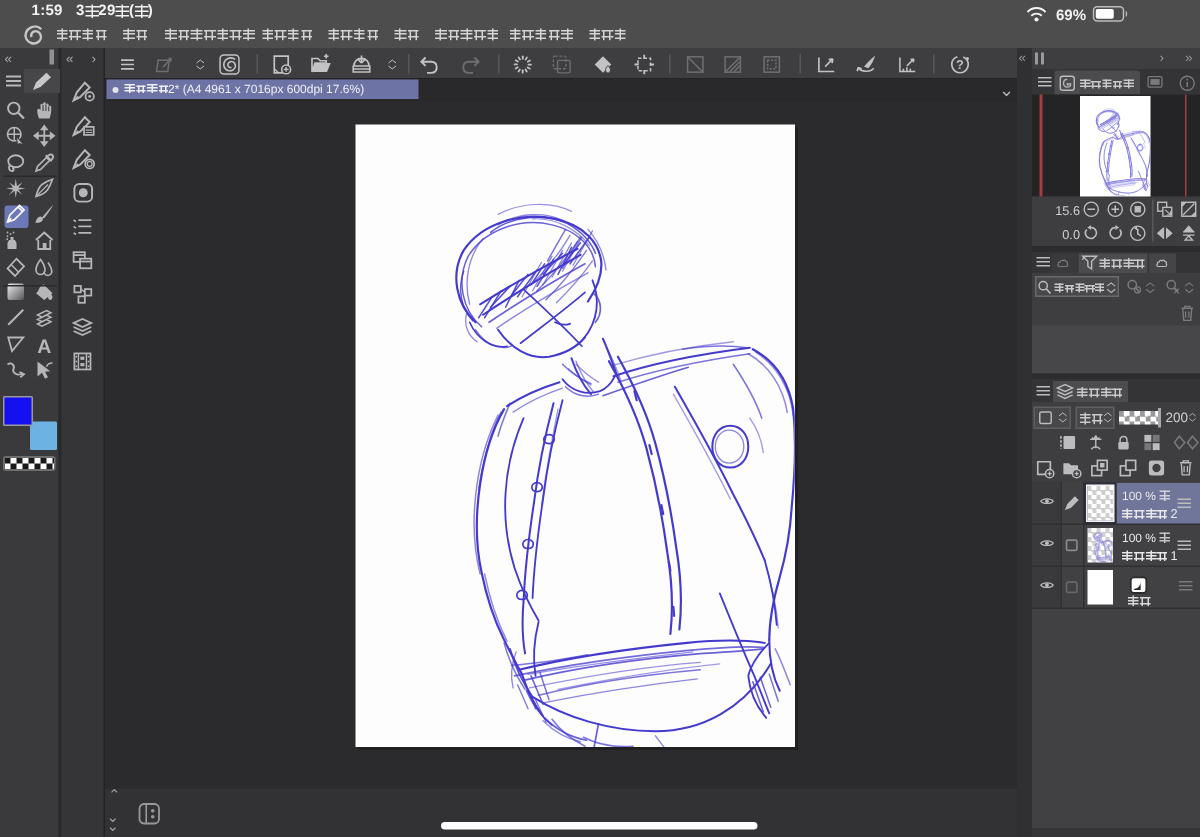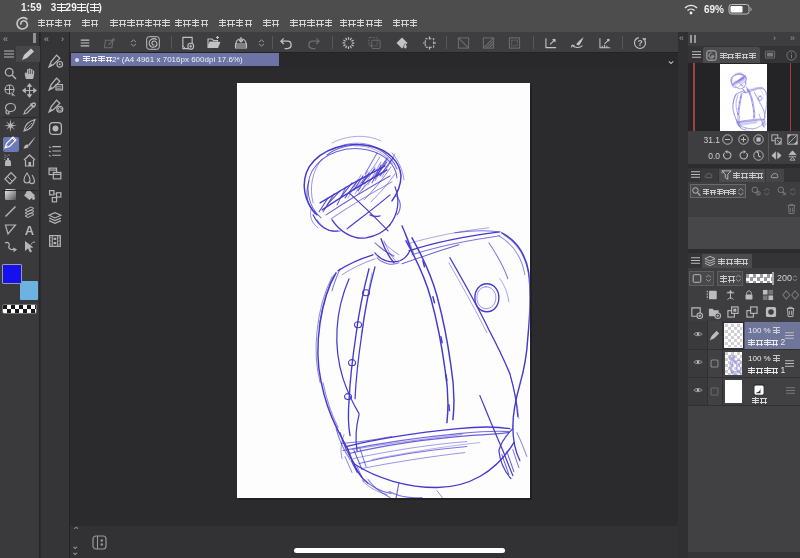--- a/index.html
+++ b/index.html
@@ -526,21 +526,21 @@
     <circle cx="6.5" cy="6.5" r="5.5" fill="none" stroke="#7a7a7c" stroke-width="1.1"></circle>
     <path d="M6.5,5.5 v4 M6.5,3 v1.3" stroke="#7a7a7c" stroke-width="1.2"></path>
   </svg>
 <div class="ab" style="left:688px;top:63px;width:112px;height:68px;background:#242426"></div>
 <div class="ab" style="left:693px;top:63px;width:1.5px;height:68px;background:#a04040"></div>
 <div class="ab" style="left:789.5px;top:63px;width:1.5px;height:68px;background:#a04040"></div>
 <div class="ab" style="left:720px;top:64px;width:47px;height:66.5px;background:#fff"></div>
 <svg class="ab" style="left:720px;top:64px;color:#6d65da;--sw:3.4px;opacity:.85" width="47" height="66.5" viewBox="0 0 293 416">
     <use href="#fig"></use>
   </svg>
-<div class="ab" style="left:698px;top:134.5px;width:22px;text-align:right;font-size:8.5px;color:#d0d0d2">31.1</div>
+<div class="ab" style="left:698px;top:134.5px;width:22px;text-align:right;font-size:8.5px;color:#d0d0d2">15.6</div>
 <svg class="ab" style="left:722px;top:134px" width="11" height="11" viewBox="0 0 13 13">
     <circle cx="6.5" cy="6.5" r="5.6" fill="none" stroke="#bcbcbe" stroke-width="1.1"></circle>
     <path d="M3.5,6.5 h6" stroke="#bcbcbe" stroke-width="1.2"></path>
   </svg>
 <svg class="ab" style="left:738px;top:134px" width="11" height="11" viewBox="0 0 13 13">
     <circle cx="6.5" cy="6.5" r="5.6" fill="none" stroke="#bcbcbe" stroke-width="1.1"></circle>
     <path d="M3.5,6.5 h6 M6.5,3.5 v6" stroke="#bcbcbe" stroke-width="1.2"></path>
   </svg>
 <svg class="ab" style="left:753px;top:134px" width="11" height="11" viewBox="0 0 13 13">
     <circle cx="6.5" cy="6.5" r="5.6" fill="none" stroke="#bcbcbe" stroke-width="1.1"></circle>

